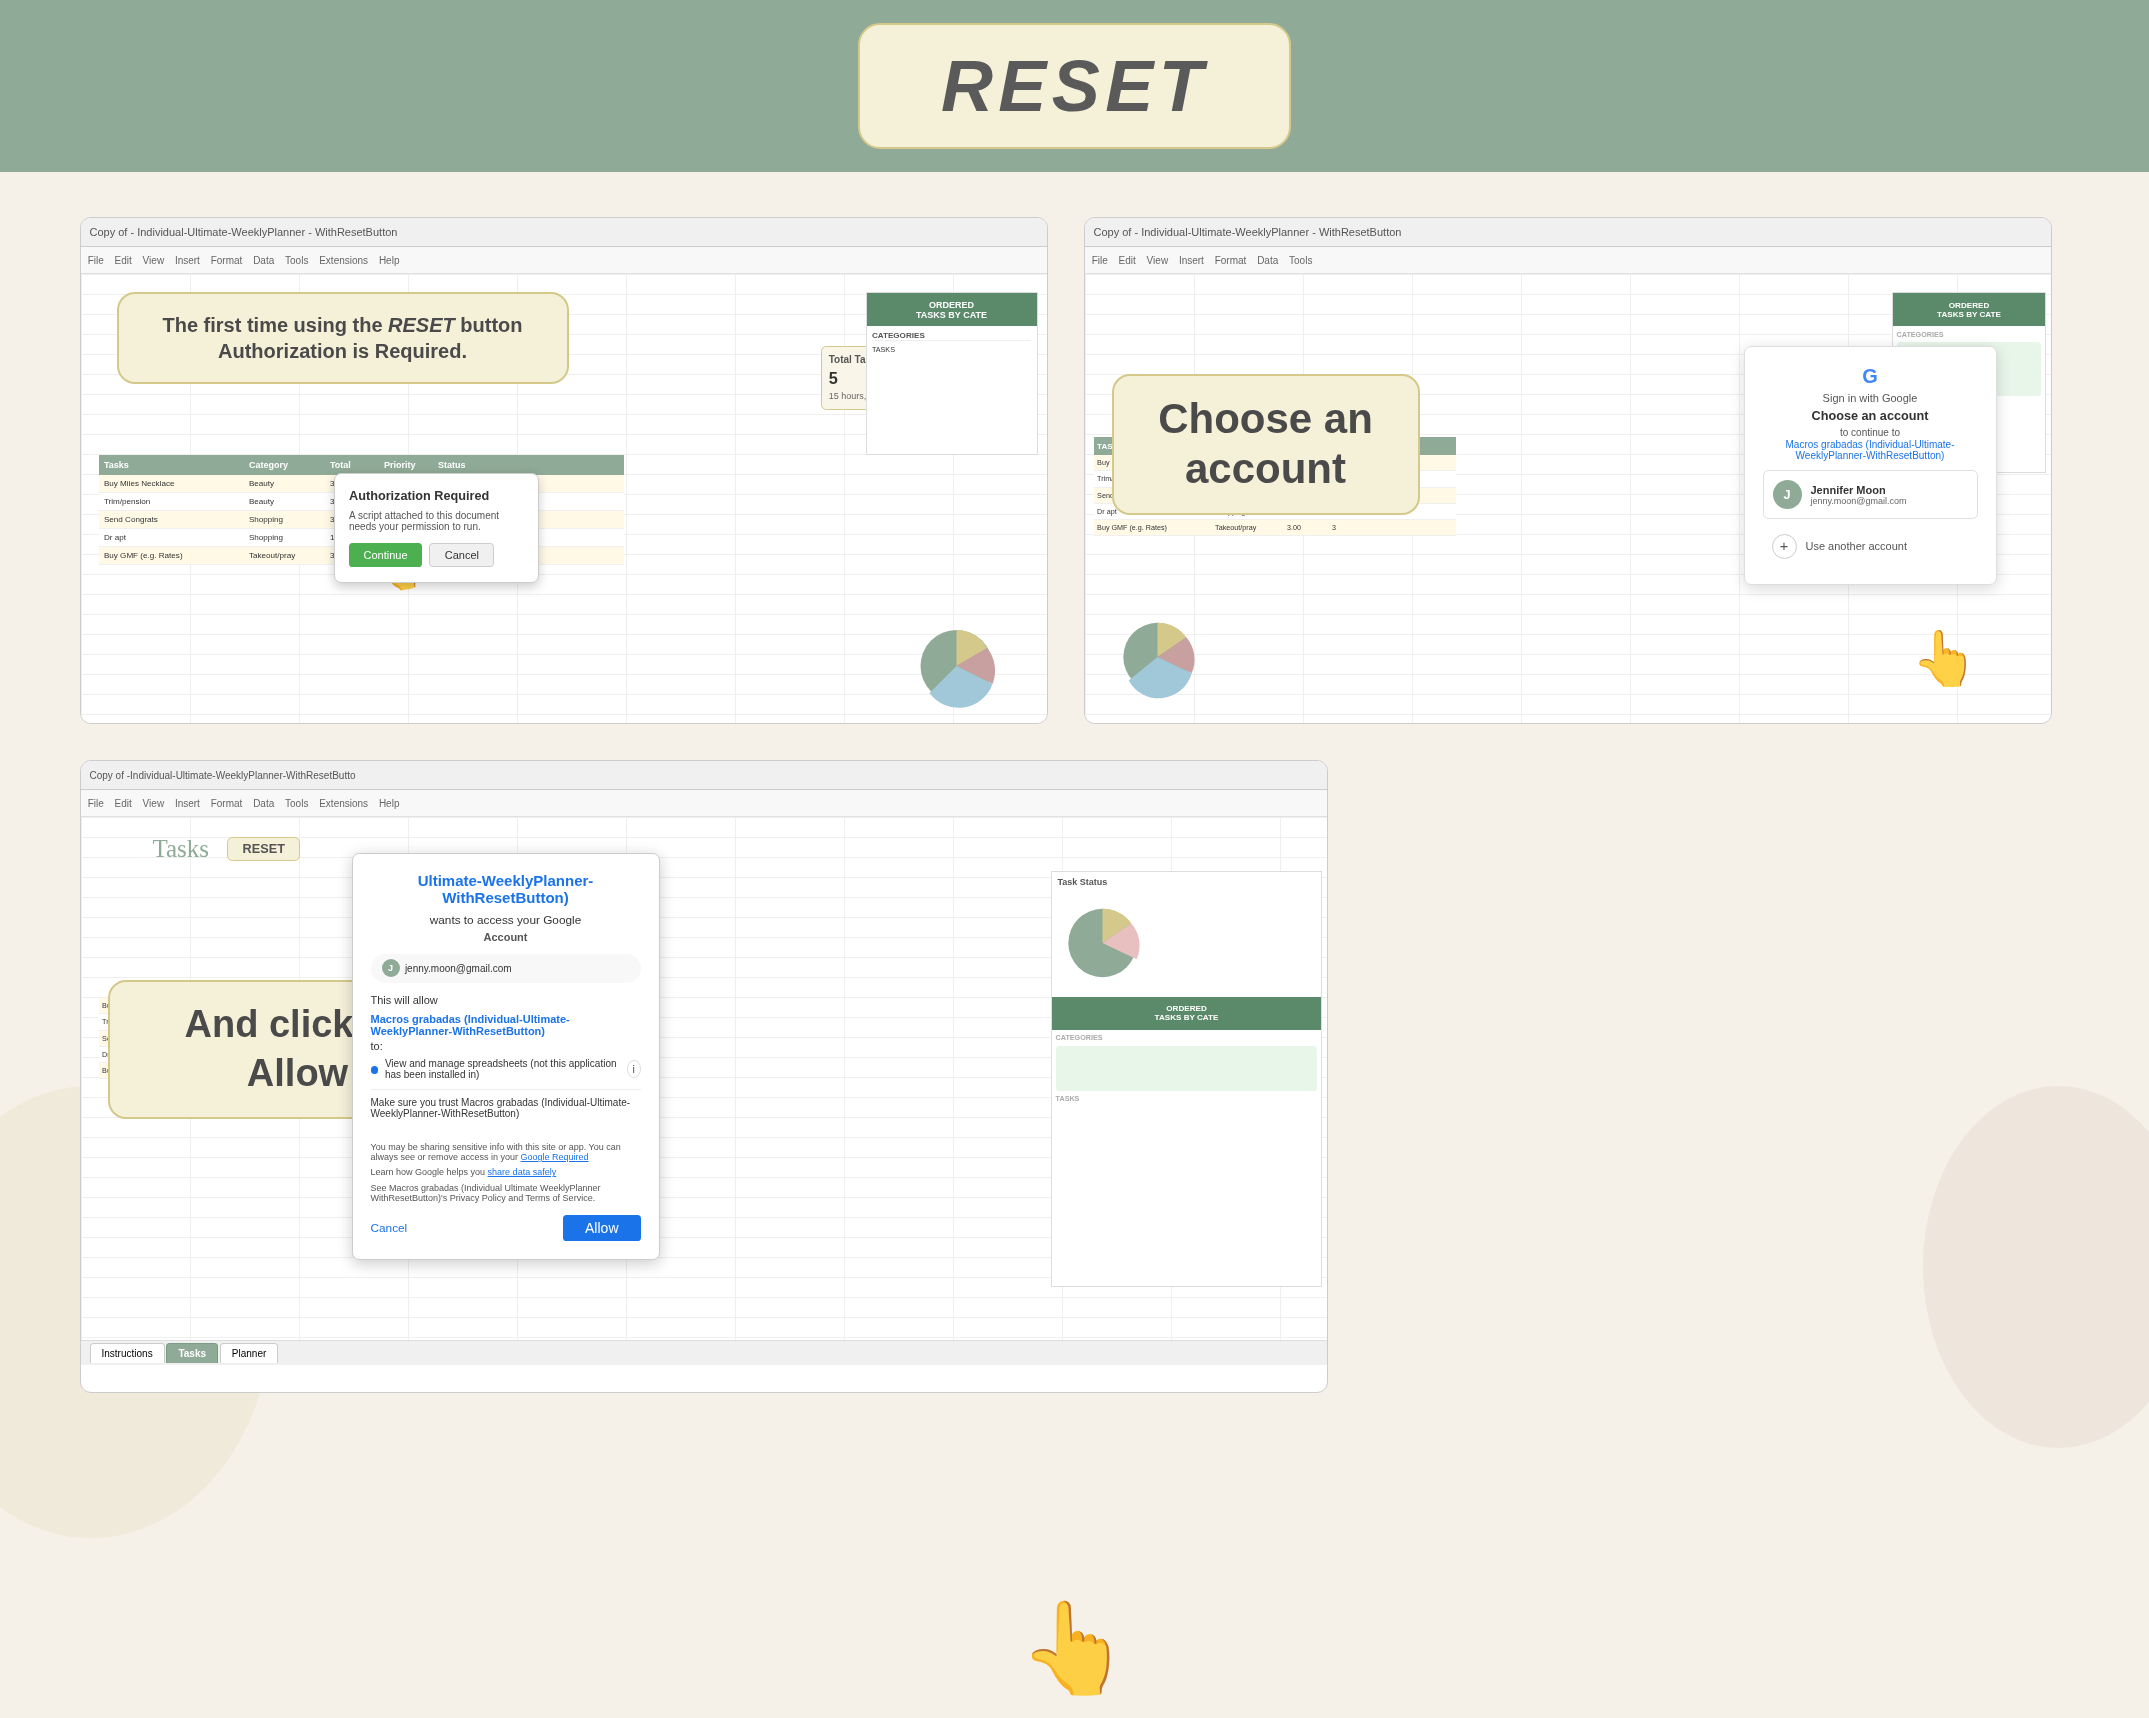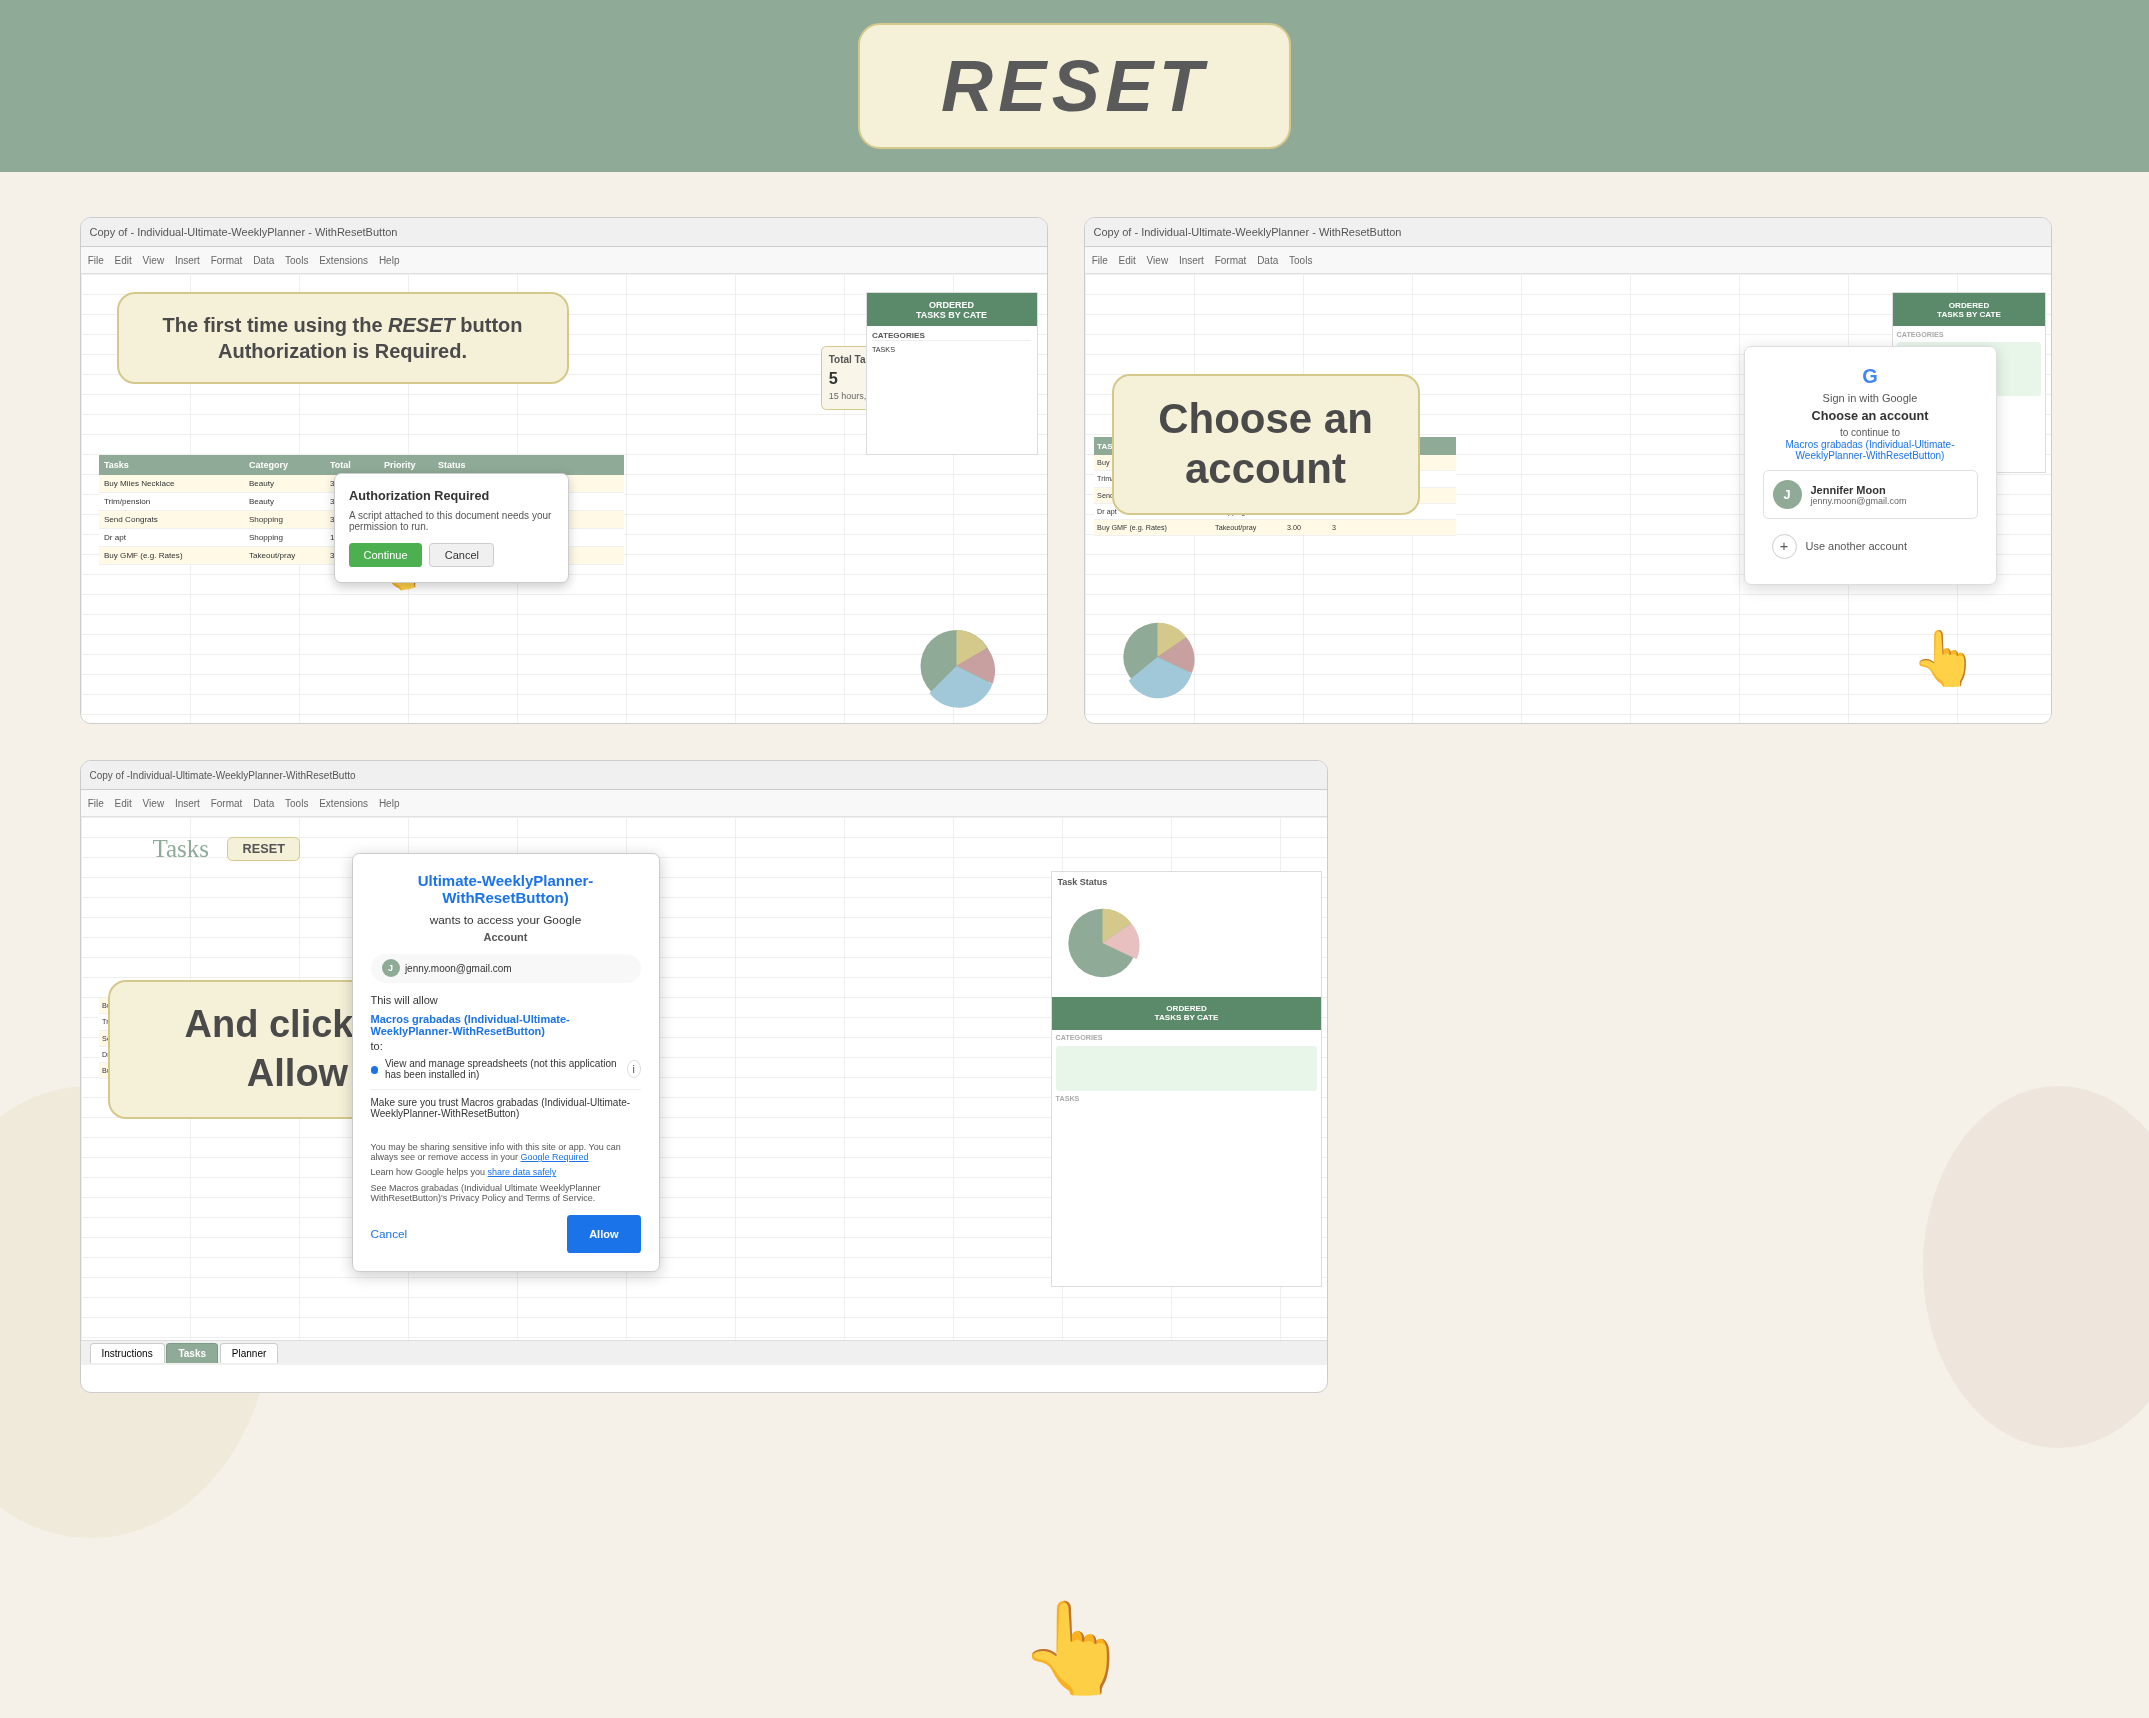--- a/index.html
+++ b/index.html
@@ -134,21 +134,21 @@
     }
 
     
     .auth-dialog {
       position: absolute;
       background: #fff;
       border-radius: 7.2px;
       border: 0.9px solid #ccc;
       box-shadow: 0 3.6px 11px rgba(0,0,0,0.2);
       padding: 14.5px;
-      width: 235px;
+      width: 205px;
       z-index: 20;
       top: 181px;
       left: 253px;
     }
 
     .auth-dialog-title {
       font-size: 12.7px;
       font-weight: bold;
       color: #333;
       margin-bottom: 7.2px;
@@ -361,24 +361,24 @@
       color: #1a73e8;
       font-size: 11.8px;
       cursor: pointer;
     }
 
     .btn-allow-allow {
       background-color: #1a73e8;
       color: white;
       border: none;
       border-radius: 3.6px;
-      padding: 13px 22px;
-      font-size: 11px;
+      padding: 5px 22px;
+      font-size: 14px;
       cursor: pointer;
-      font-weight: bold;
+      font-weight: normal;
     }
 
     
     .callout-and-click {
       position: absolute;
       background-color: #f5f0d8;
       border: 2.7px solid #d4c98a;
       border-radius: 18px;
       padding: 18px 27px;
       text-align: center;

